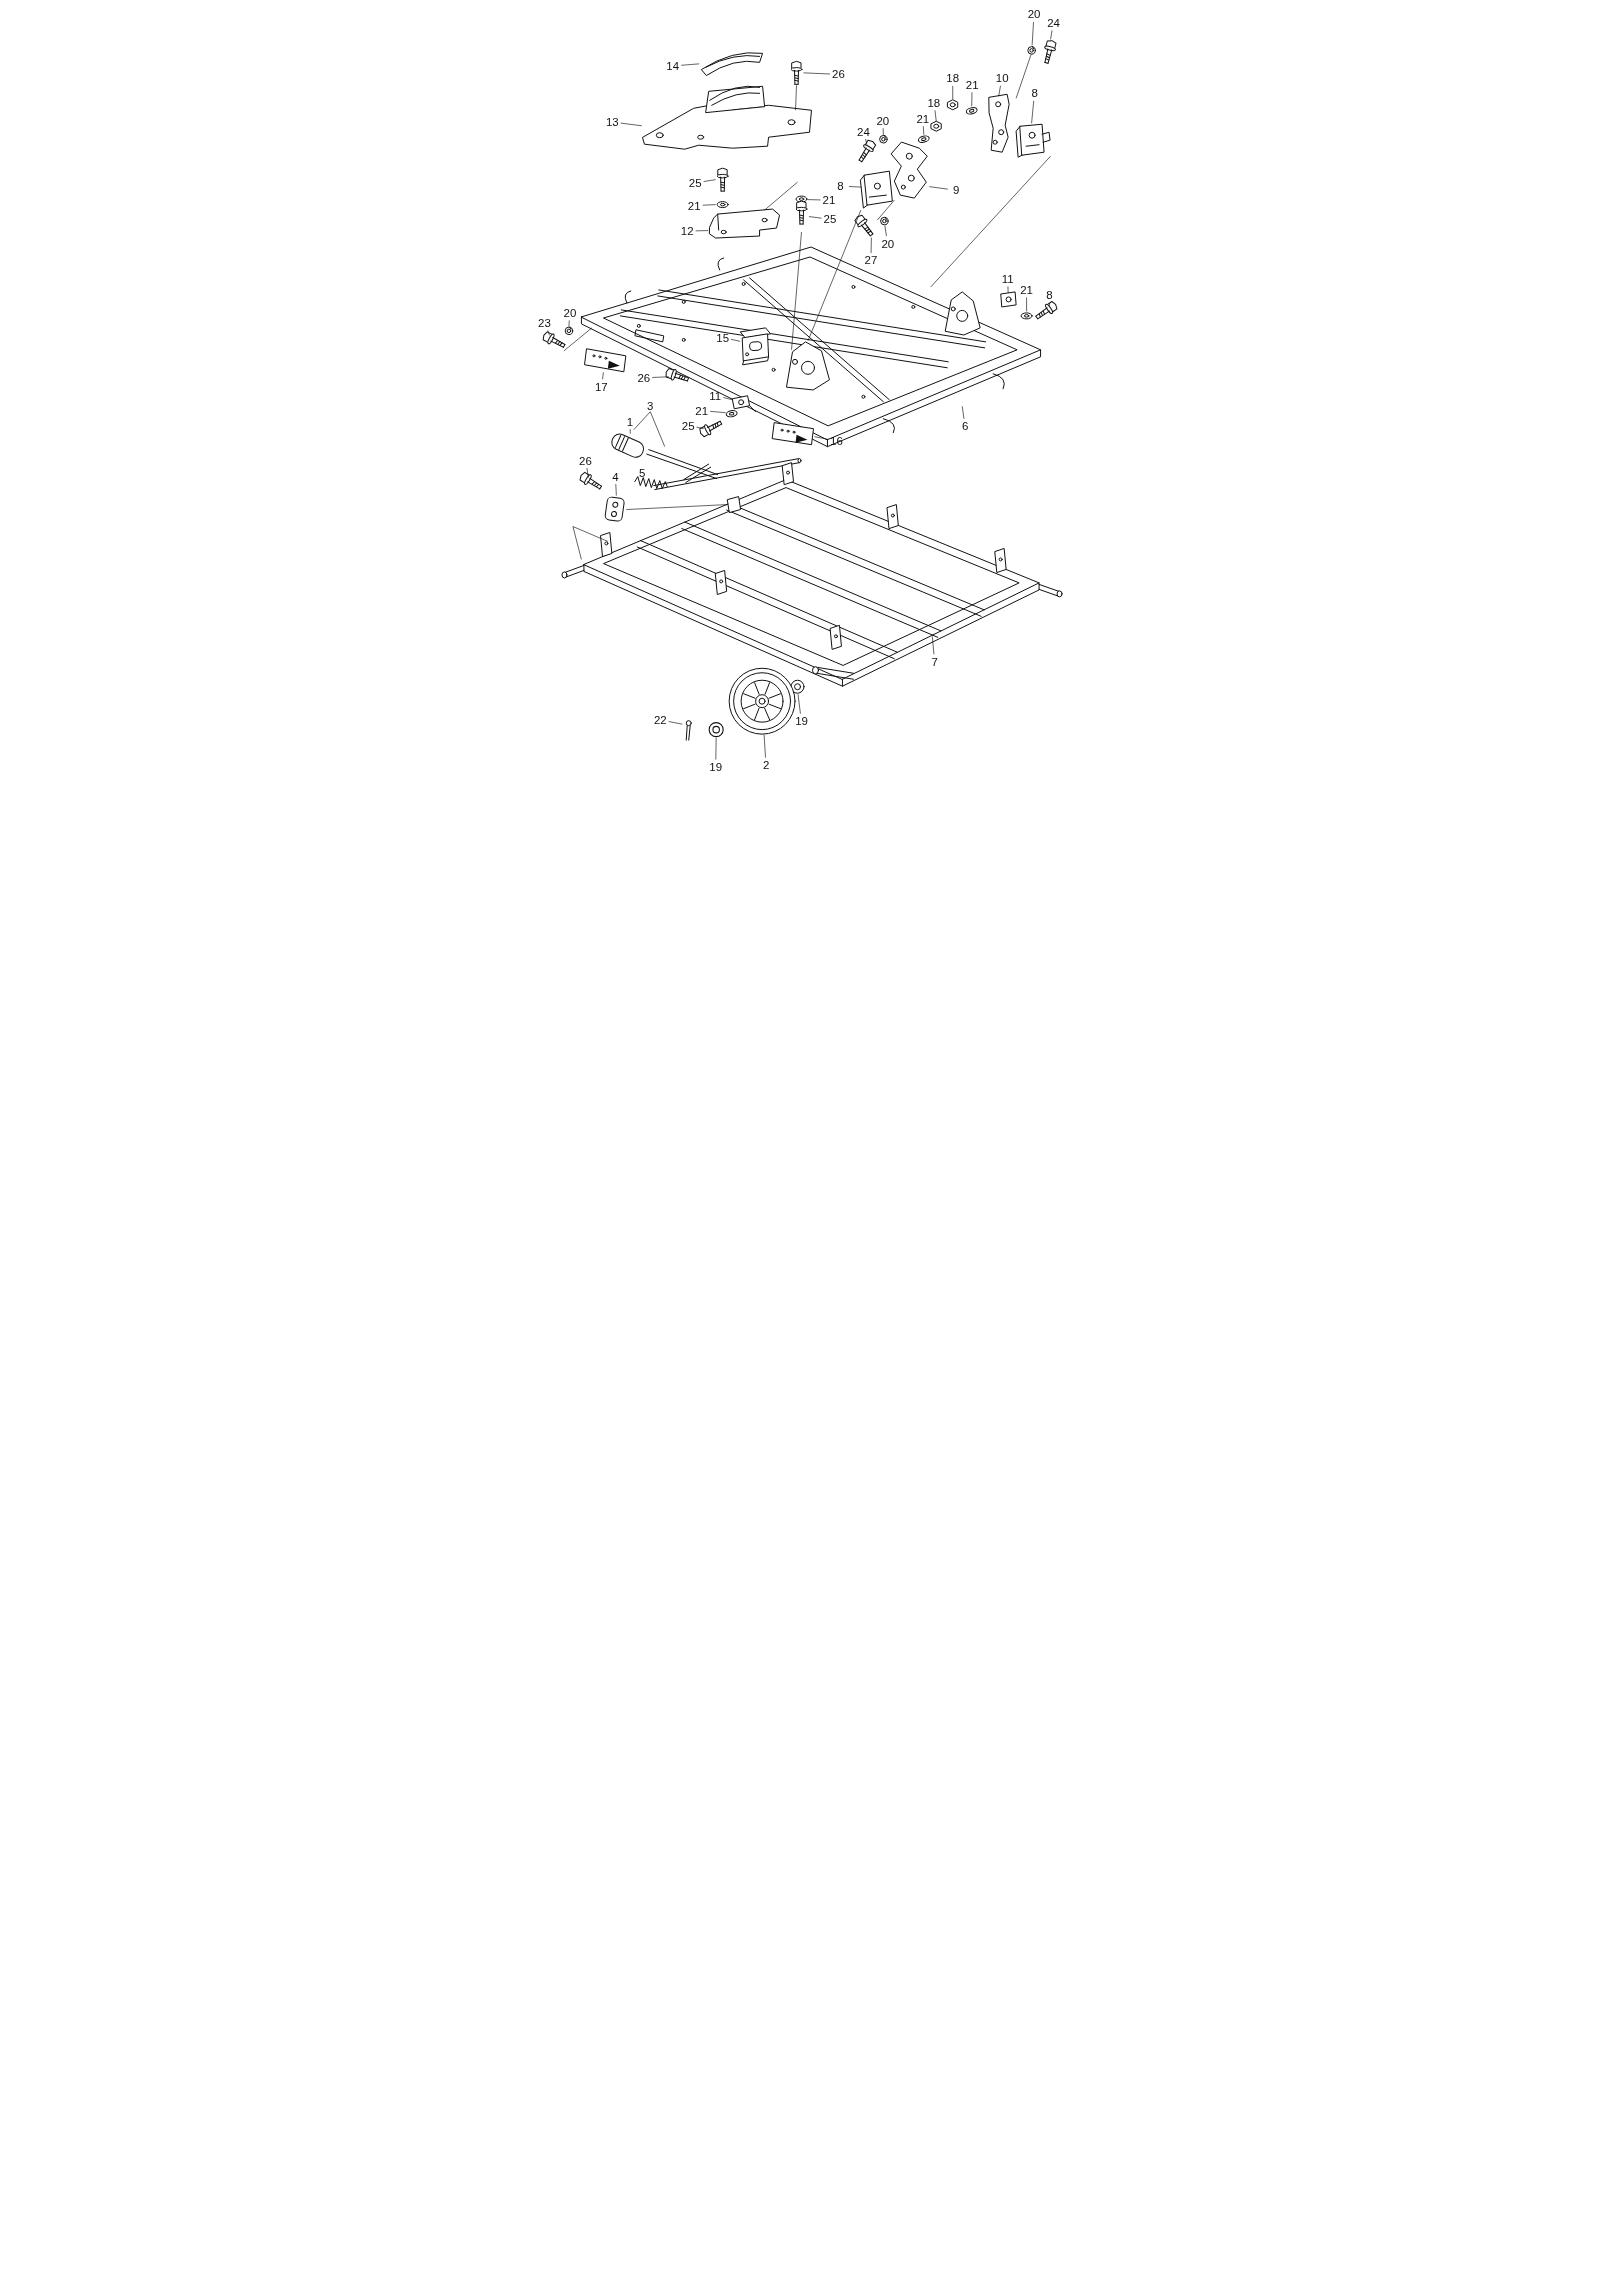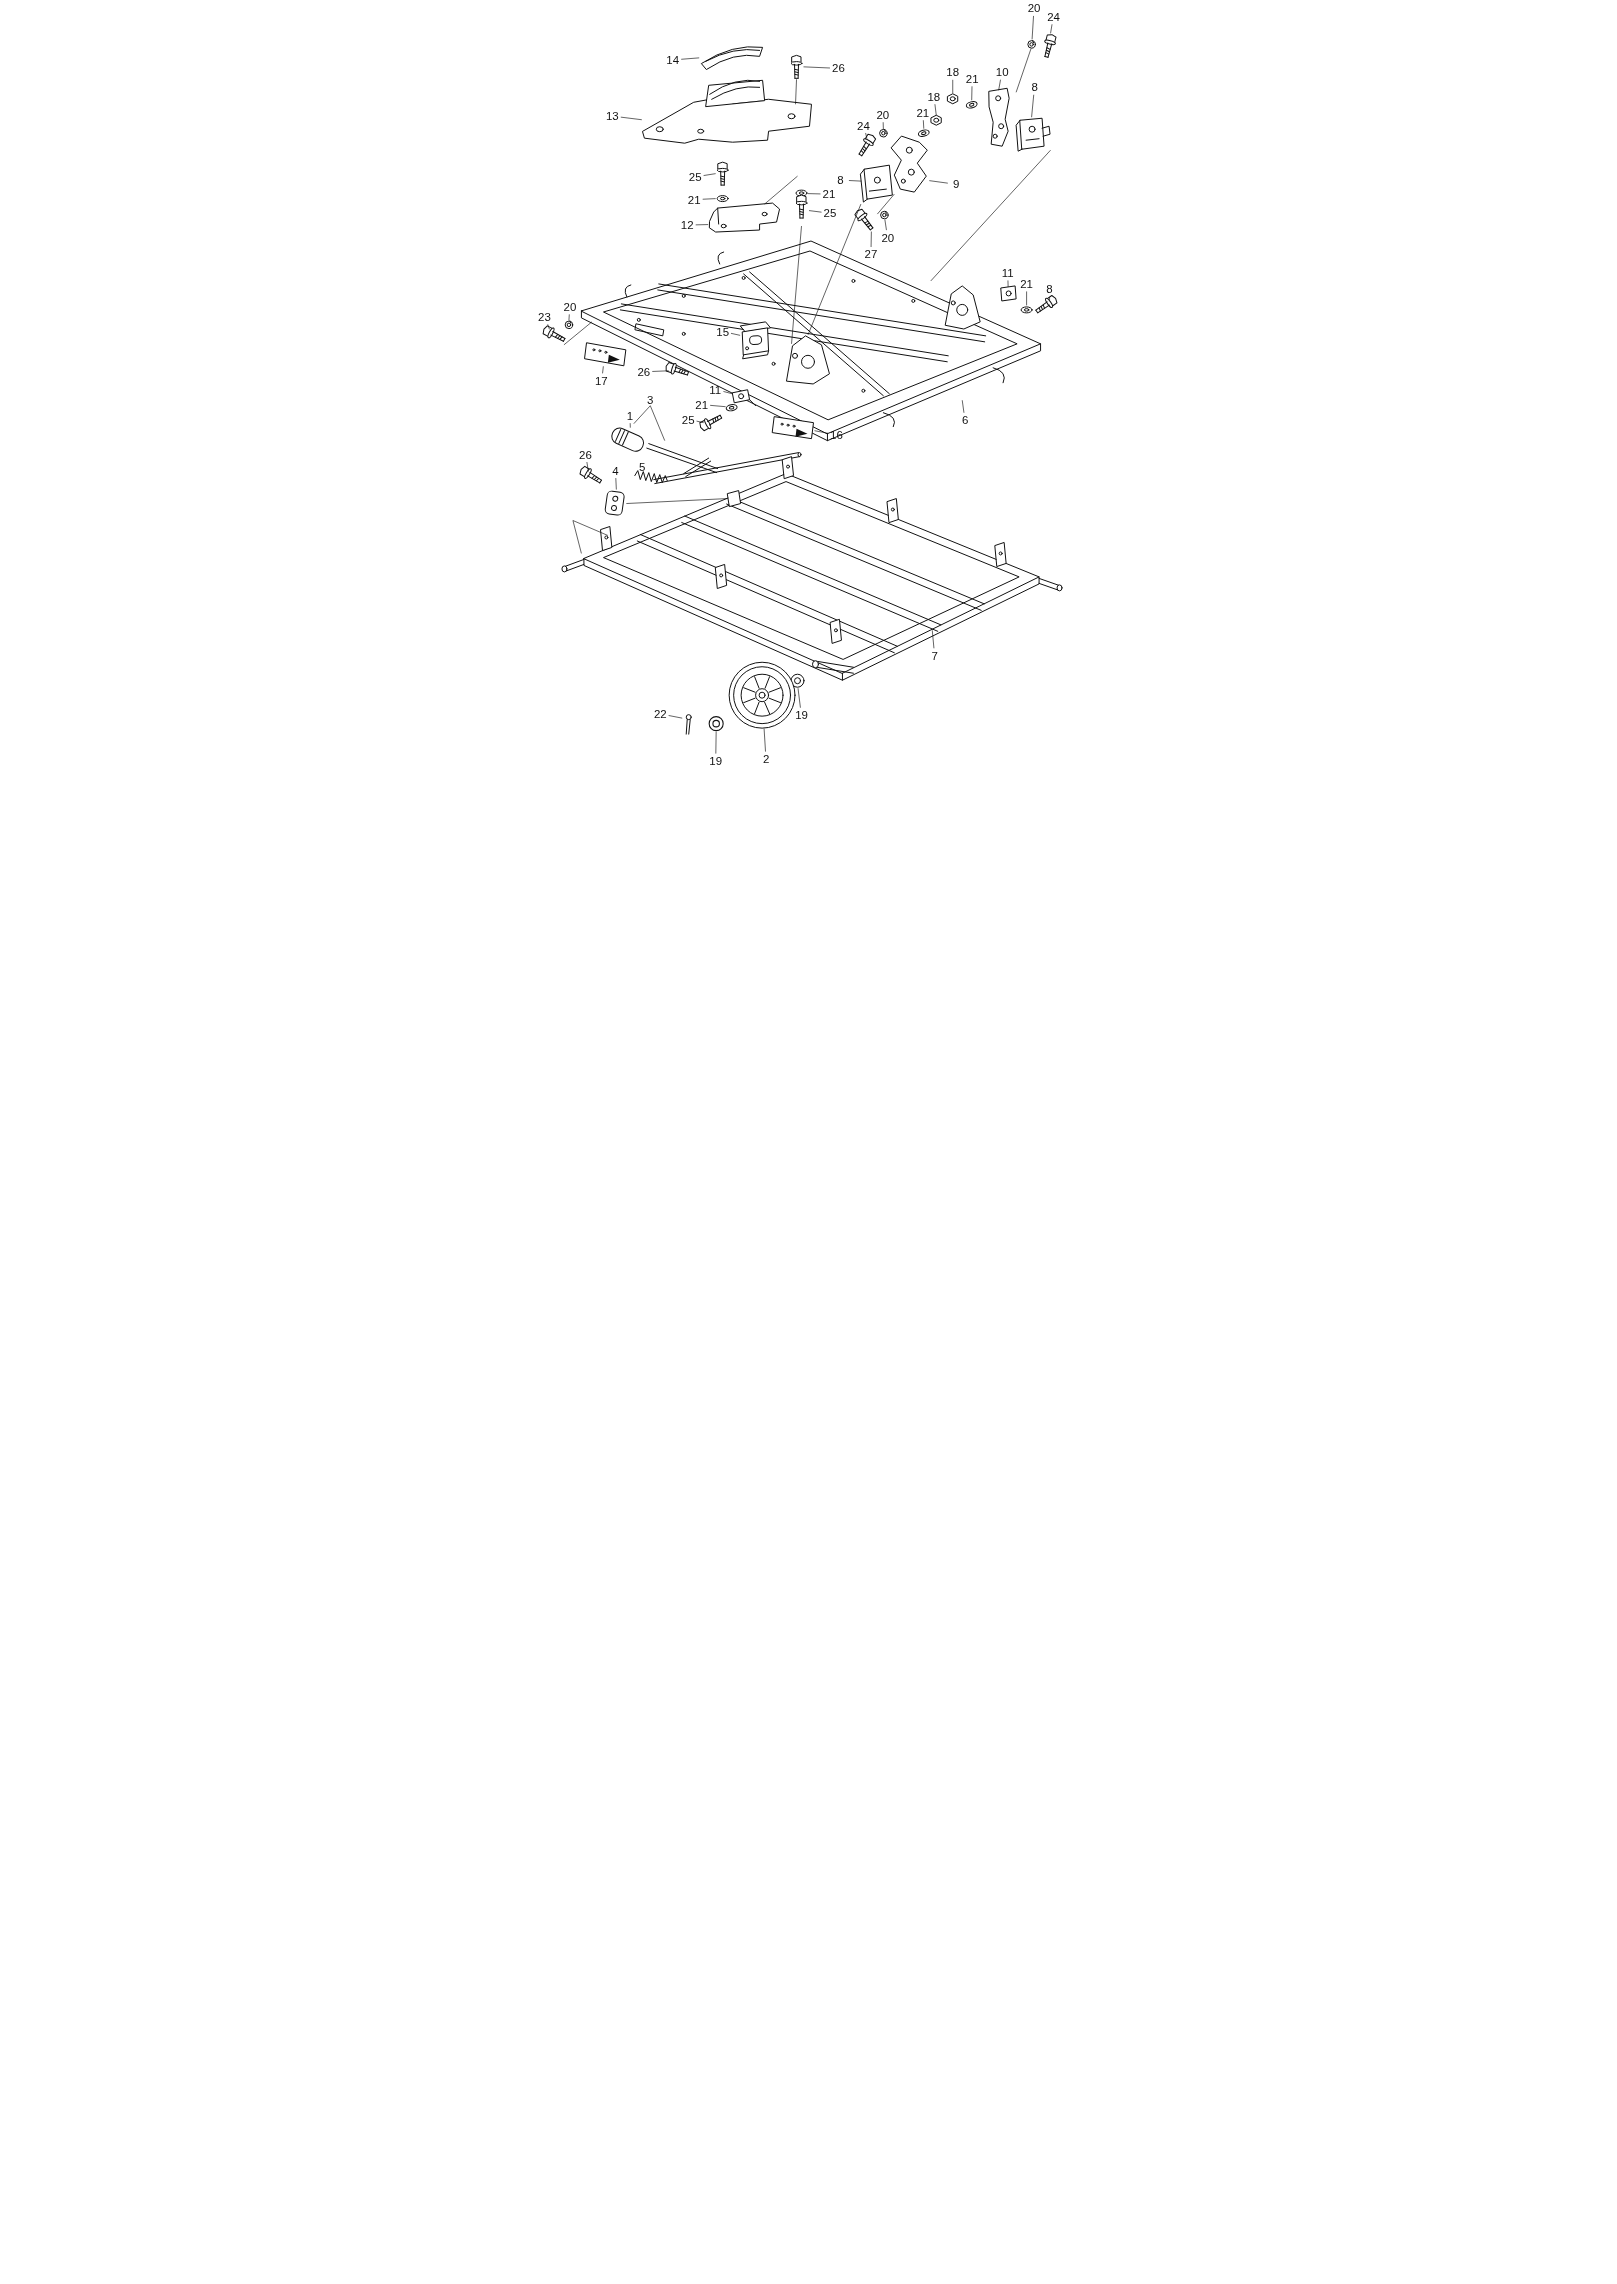--- a/index.html
+++ b/index.html
@@ -1,20 +1,20 @@
 <!DOCTYPE html>
 <html style="font-size:8px"><head>
 <meta charset="utf-8">
 <style>
   html, body { margin: 0; padding: 0; background: #ffffff; }
   .stage {
     position: relative;
     width: 549px;
     height: 776px;
-    margin: 0 auto;
+    margin: 6px auto;
     background: #ffffff;
     font-family: "Liberation Sans", sans-serif;
   }
   svg { display: block; width: 549px; height: 776px; }
   #drawing, #hardware {
     stroke: #111111;
     stroke-width: 2;
     fill: none;
     stroke-linecap: round;
     stroke-linejoin: round;

